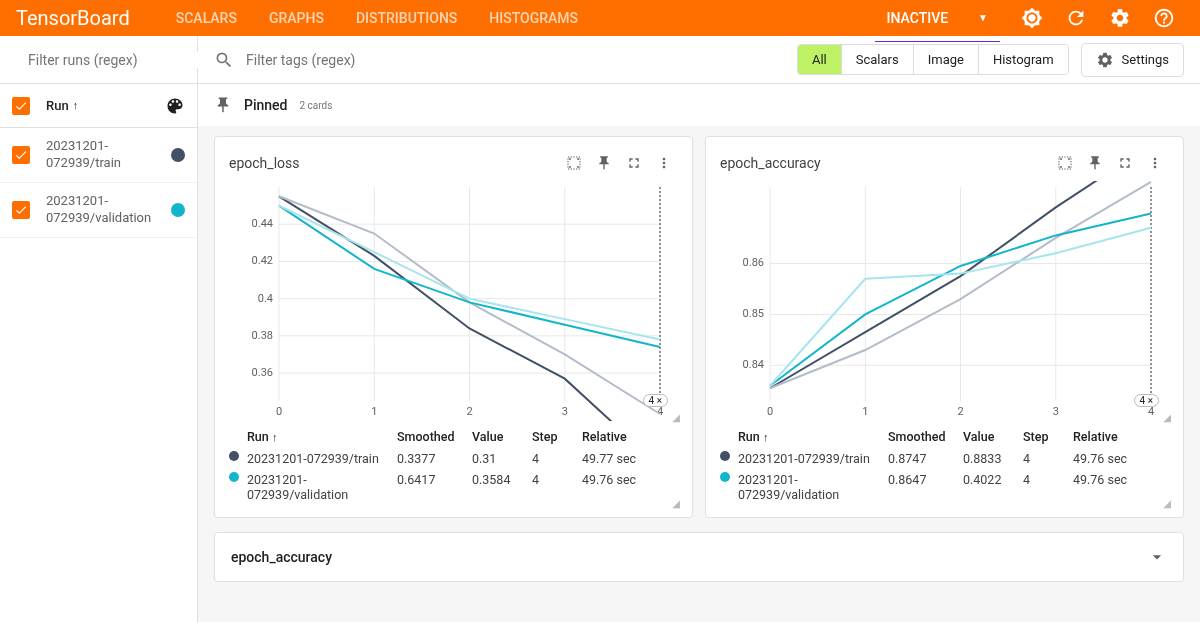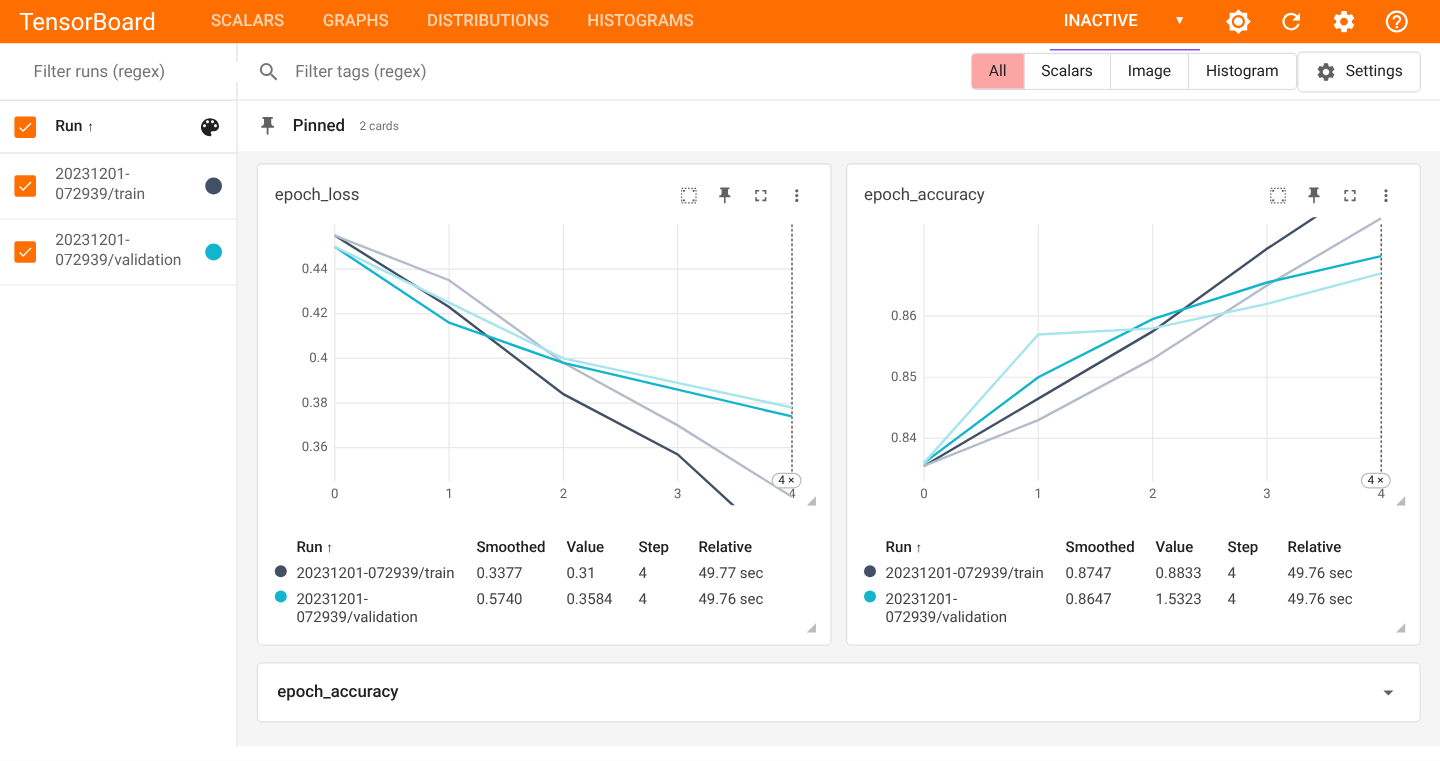--- a/index.html
+++ b/index.html
@@ -22,48 +22,48 @@
 .sidebar-search input{border:none;outline:none;font-size:14px;flex:1;color:#616161}
 .run-header{height:44px;display:flex;align-items:center;padding:0 12px;font-size:13px;font-weight:500;border-bottom:1px solid #e0e0e0}
 .checkbox{width:18px;height:18px;border:2px solid #ff6f00;border-radius:2px;background:#ff6f00;display:flex;align-items:center;justify-content:center;margin-right:16px}
 .checkbox svg{fill:#fff;width:14px;height:14px}
 .run-header-label{flex:1;display:flex;align-items:center;gap:4px}
 .palette-icon{width:20px;height:20px;fill:#212121}
 .run-item{display:flex;align-items:center;padding:10px 12px;font-size:13px;border-bottom:1px solid #f0f0f0;cursor:pointer}
 .run-item-label{flex:1;color:#616161;line-height:1.3}
 .run-dot{width:14px;height:14px;border-radius:50%}
 .main{flex:1;display:flex;flex-direction:column;overflow:hidden}
-.toolbar{height:48px;display:flex;align-items:center;padding:0 16px;border-bottom:1px solid #e0e0e0;}
+.toolbar{height:48px;display:flex;align-items:center;padding:0 16px;border-bottom:1px solid #e0e0e0;gap:12px}
 .search-tags{flex:1;display:flex;align-items:center}
 .search-tags svg{fill:#757575;width:20px;height:20px;margin-right:12px}
 .search-tags input{border:none;outline:none;font-size:14px;color:#616161;flex:1}
 .filter-group{display:flex;border:1px solid #dadce0;border-radius:4px;overflow:hidden}
 .filter-btn{padding:7px 14px;font-size:13px;border-right:1px solid #dadce0;cursor:pointer;background:#fff}
 .filter-btn:last-child{border-right:none}
-.filter-btn.active{background:#fca5a5}
+.filter-btn.active{background:#bef264}
 .settings-btn{display:flex;align-items:center;gap:8px;padding:7px 14px;border:1px solid #dadce0;border-radius:4px;font-size:13px;cursor:pointer}
 .settings-btn svg{fill:#616161;width:18px;height:18px}
 .content{flex:1;overflow:auto;background:#f5f5f5;padding:0}
 .pinned-header{display:flex;align-items:center;padding:12px 16px;gap:12px;background:#fff}
 .pinned-header svg{fill:#616161;width:18px;height:18px}
 .pinned-title{font-size:14px;font-weight:500}
 .pinned-count{font-size:10px;color:#757575}
 .cards{display:flex;gap:12px;padding:10px 16px}
 .card{flex:1;background:#fff;border:1px solid #e0e0e0;border-radius:4px;padding:12px 14px;display:flex;flex-direction:column}
 .card-header{display:flex;align-items:center;margin-bottom:4px}
 .card-title{font-size:14px;color:#424242;flex:1}
 .card-actions{display:flex;gap:2px}
 .card-action{width:28px;height:28px;display:flex;align-items:center;justify-content:center;cursor:pointer}
 .card-action svg{fill:#616161;width:16px;height:16px}
 .chart{position:relative;height:240px}
 .chart svg{width:100%;height:100%}
 .chart-axis-label{font-size:11px;fill:#616161}
 .chart-cursor-badge{position:absolute;bottom:14px;right:10px;font-size:10px;background:#fff;border:1px solid #bbb;border-radius:8px;padding:0 5px}
 .resize-handle{position:absolute;bottom:-2px;right:-2px;font-size:10px;color:#bbb;cursor:se-resize}
-.data-table{margin-top:24px;font-size:12.5px;position:relative}
+.data-table{margin-top:4px;font-size:12.5px;position:relative}
 .data-table-header{display:flex;font-weight:500;color:#212121;padding:4px 0}
 .data-table-row{display:flex;padding:3px 0;color:#424242;align-items:flex-start}
 .col-dot{width:18px;display:flex;align-items:center}
 .col-dot-inner{width:10px;height:10px;border-radius:50%}
 .col-run{width:150px;padding-right:8px}
 .col-smoothed{width:75px}
 .col-value{width:60px}
 .col-step{width:50px}
 .col-relative{width:75px}
 .section-header{background:#fff;margin:4px 16px 0;padding:14px 16px;display:flex;align-items:center;justify-content:space-between;border:1px solid #e0e0e0;border-radius:4px}
@@ -262,21 +262,21 @@
               <div class="col-smoothed">0.3377</div>
               <div class="col-value">0.31</div>
               <div class="col-step">4</div>
               <div class="col-relative">49.77 sec</div>
             </div>
             <div class="data-table-row">
               <div class="col-dot">
                   <div class="col-dot-inner" style="background:#12b5cb"></div>
                 </div>
               <div class="col-run">20231201-072939/validation</div>
-              <div class="col-smoothed">0.5740</div>
+              <div class="col-smoothed">0.6417</div>
               <div class="col-value">0.3584</div>
               <div class="col-step">4</div>
               <div class="col-relative">49.76 sec</div>
             </div>
             <span class="resize-handle" style="bottom:-4px">◢</span>
           </div>
         </div>
 
         <div class="card">
           <div class="card-header">
@@ -352,21 +352,21 @@
               <div class="col-value">0.8833</div>
               <div class="col-step">4</div>
               <div class="col-relative">49.76 sec</div>
             </div>
             <div class="data-table-row">
               <div class="col-dot">
                   <div class="col-dot-inner" style="background:#12b5cb"></div>
                 </div>
               <div class="col-run">20231201-072939/validation</div>
               <div class="col-smoothed">0.8647</div>
-              <div class="col-value">1.5323</div>
+              <div class="col-value">0.4022</div>
               <div class="col-step">4</div>
               <div class="col-relative">49.76 sec</div>
             </div>
             <span class="resize-handle" style="bottom:-4px">◢</span>
           </div>
         </div>
       </div>
 
       <div class="section-header">
         <span class="section-title">epoch_accuracy</span>

